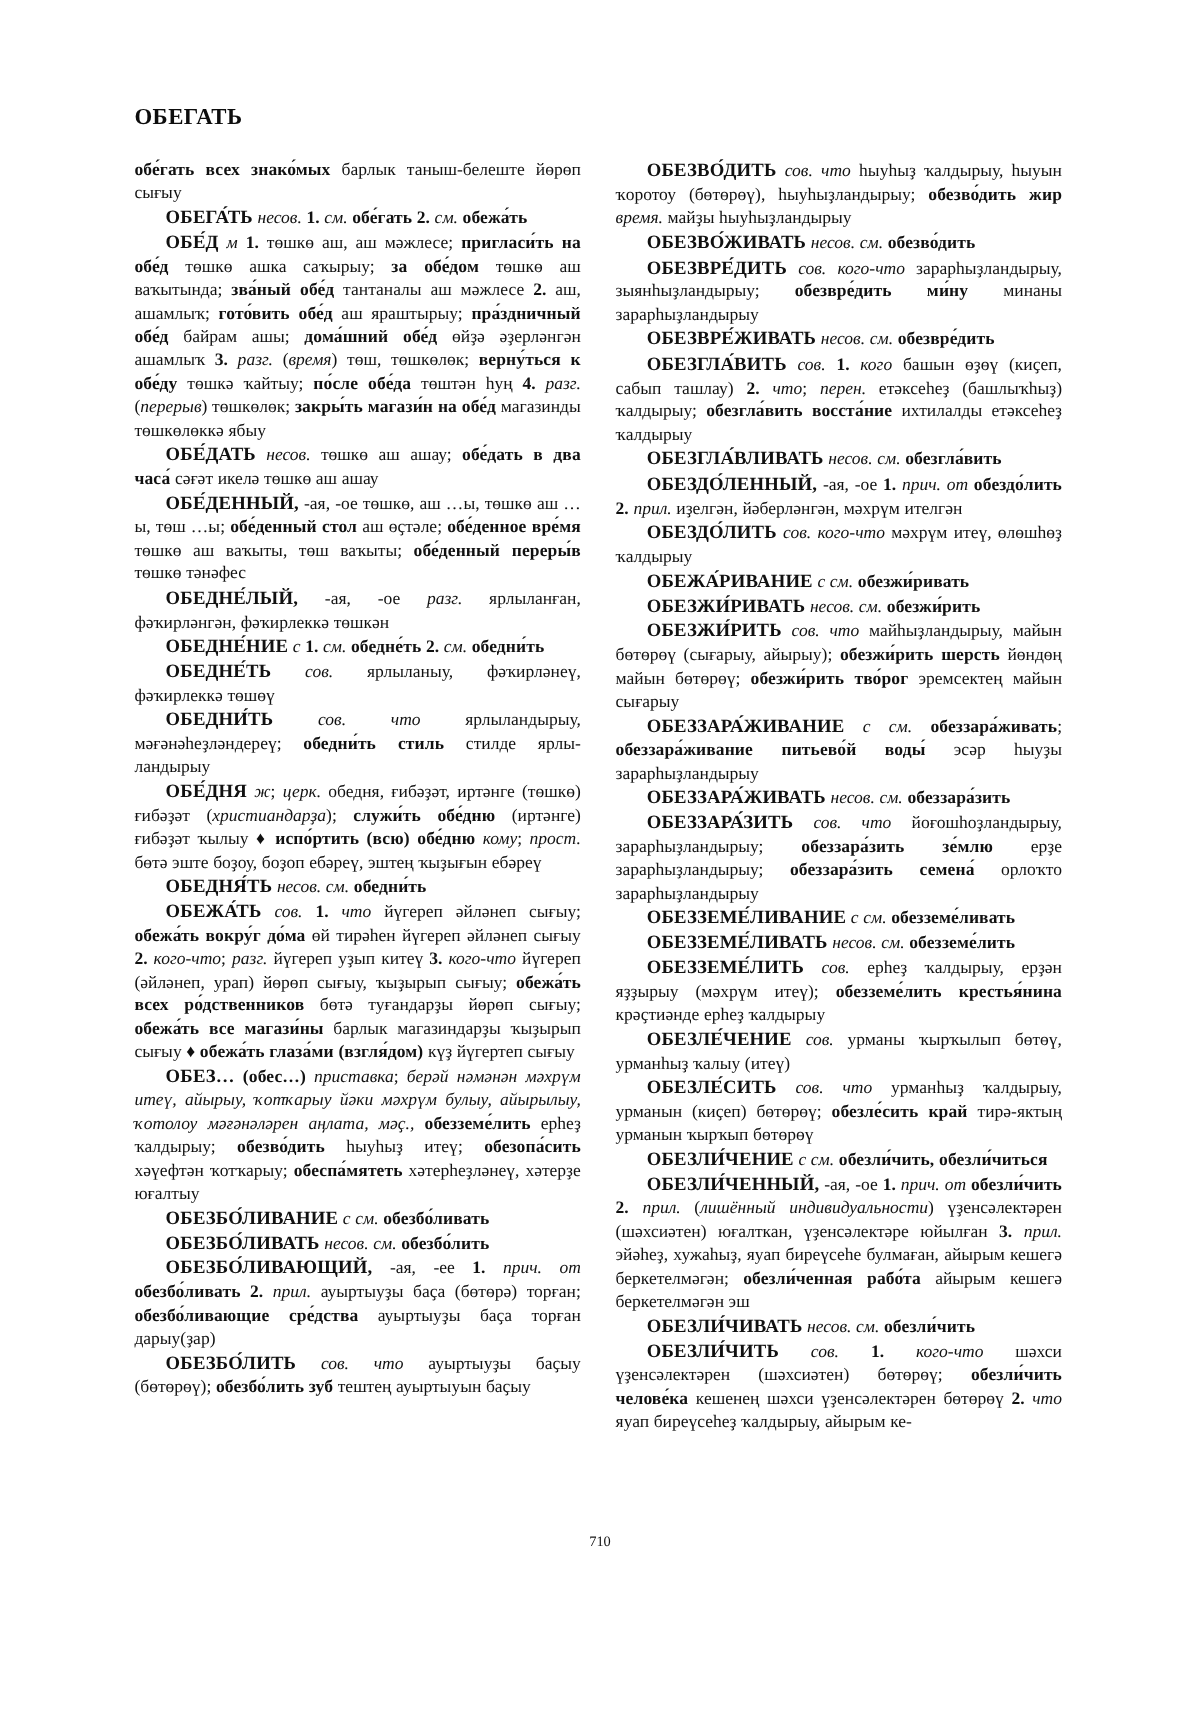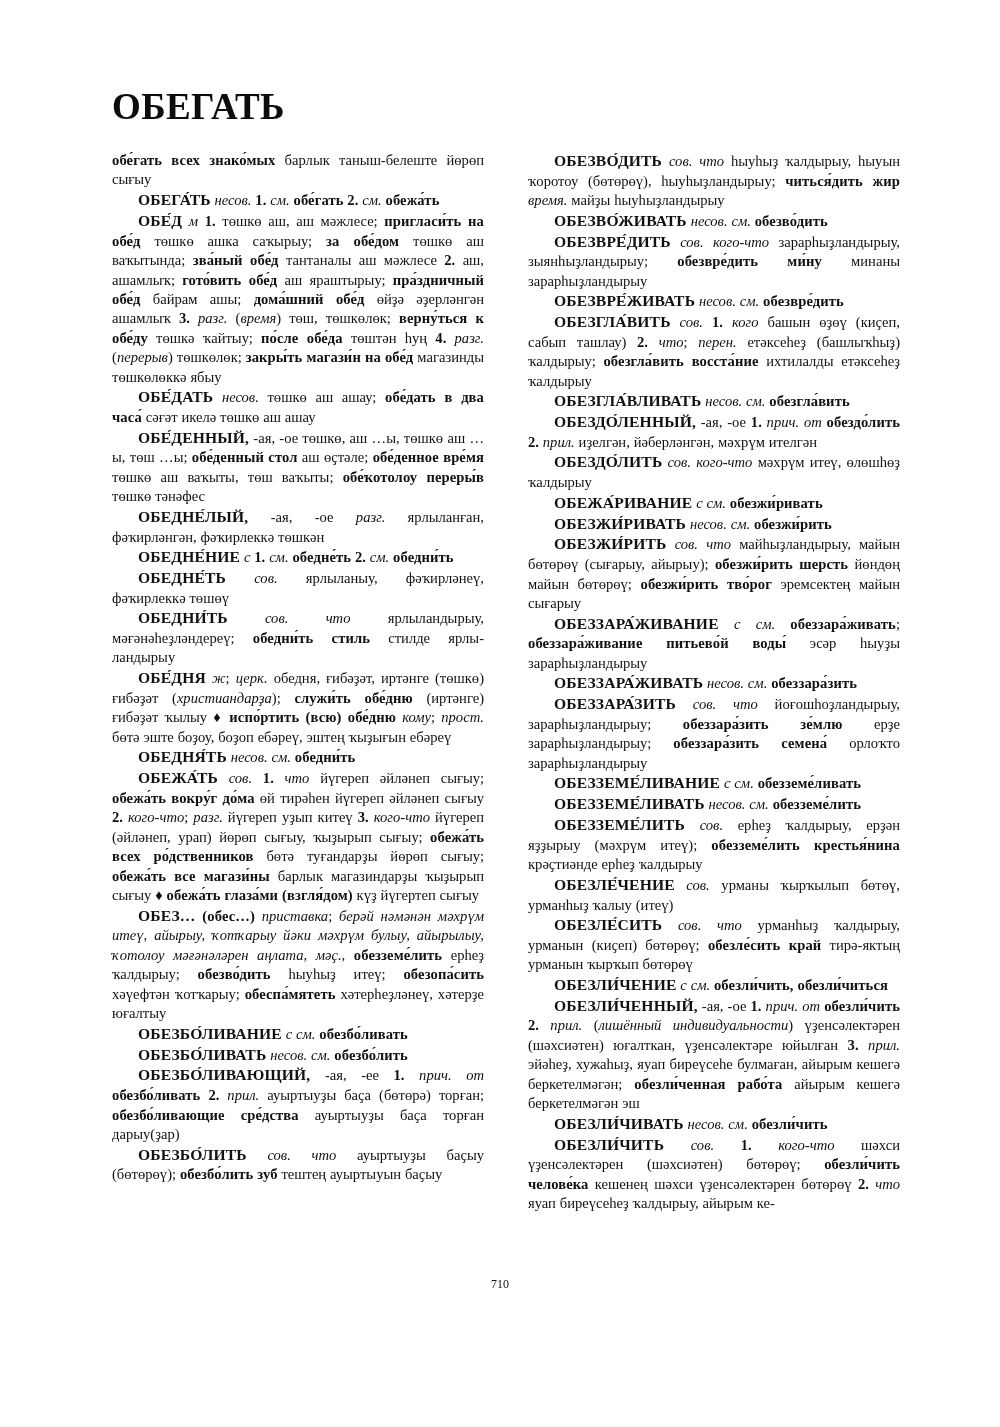--- a/index.html
+++ b/index.html
@@ -18,31 +18,31 @@
   .page {
     position: absolute;
     left: 0; top: 0;
     width: 1000px;
     height: 1427px;
     box-sizing: border-box;
     padding: 88px 70px 30px 112px;
   }
   .page-title {
     font-family: "Liberation Serif", "DejaVu Serif", serif;
-    font-size: 37px;
+    font-size: 19px;
     font-weight: bold;
     letter-spacing: 0.4px;
     margin: 0 0 26px 0;
     line-height: 1;
     color: #0d0d0d;
   }
   .columns {
     display: flex;
     flex-direction: row;
-    gap: 44px;
+    gap: 29px;
     align-items: flex-start;
   }
   .column {
     width: 372px;
     flex: 0 0 372px;
   }
   .entry {
     font-size: 14.6px;
     line-height: 1.335;
     text-align: justify;
@@ -91,36 +91,36 @@
 <div class="page">
 
   <h1 class="page-title">ОБЕГАТЬ</h1>
 
   <div class="columns">
     <div class="column" id="col-left">
         <p class="entry no-indent"><span class="hw">обе́гать всех знако́мых</span> барлык таныш-белеште йөрөп сығыу</p>
         <p class="entry"><span class="hw-caps">ОБЕГА́ТЬ</span> <span class="it">несов.</span> <span class="num">1.</span> <span class="it">см.</span> <span class="hw">обе́гать</span> <span class="num">2.</span> <span class="it">см.</span> <span class="hw">обежа́ть</span></p>
         <p class="entry"><span class="hw-caps">ОБЕ́Д</span> <span class="it">м</span> <span class="num">1.</span> төшкө аш, аш мәжлесе; <span class="hw">пригла­си́ть на обе́д</span> төшкө ашка саҡырыу; <span class="hw">за обе́дом</span> төшкө аш ваҡытында; <span class="hw">зва́ный обе́д</span> тантаналы аш мәжлесе <span class="num">2.</span> аш, ашамлыҡ; <span class="hw">гото́вить обе́д</span> аш яраштырыу; <span class="hw">пра́здничный обе́д</span> байрам ашы; <span class="hw">до­ма́шний обе́д</span> өйҙә әҙерләнгән ашамлыҡ <span class="num">3.</span> <span class="it">разг.</span> (<span class="it">время</span>) төш, төшкөлөк; <span class="hw">верну́ться к обе́ду</span> төшкә ҡайтыу; <span class="hw">по́сле обе́да</span> төштән һуң <span class="num">4.</span> <span class="it">разг.</span> (<span class="it">перерыв</span>) төшкөлөк; <span class="hw">закры́ть магази́н на обе́д</span> магазинды төшкөлөккә ябыу</p>
         <p class="entry"><span class="hw-caps">ОБЕ́ДАТЬ</span> <span class="it">несов.</span> төшкө аш ашау; <span class="hw">обе́дать в два часа́</span> сәғәт икелә төшкө аш ашау</p>
-        <p class="entry"><span class="hw-caps">ОБЕ́ДЕННЫЙ,</span> -ая, -ое төшкө, аш …ы, төшкө аш …ы, төш …ы; <span class="hw">обе́денный стол</span> аш өҫтәле; <span class="hw">обе́денное вре́мя</span> төшкө аш ваҡыты, төш ваҡыты; <span class="hw">обе́ҡотолоу переры́в</span> төшкө тәнәфес</p>
+        <p class="entry"><span class="hw-caps">ОБЕ́ДЕННЫЙ,</span> -ая, -ое төшкө, аш …ы, төшкө аш …ы, төш …ы; <span class="hw">обе́денный стол</span> аш өҫтәле; <span class="hw">обе́денное вре́мя</span> төшкө аш ваҡыты, төш ваҡыты; <span class="hw">обе́денный переры́в</span> төшкө тәнәфес</p>
         <p class="entry"><span class="hw-caps">ОБЕДНЕ́ЛЫЙ,</span> -ая, -ое <span class="it">разг.</span> ярлыланған, фәҡирләнгән, фәҡирлеккә төшкән</p>
         <p class="entry"><span class="hw-caps">ОБЕДНЕ́НИЕ</span> <span class="it">с</span> <span class="num">1.</span> <span class="it">см.</span> <span class="hw">обедне́ть</span> <span class="num">2.</span> <span class="it">см.</span> <span class="hw">обедни́ть</span></p>
         <p class="entry"><span class="hw-caps">ОБЕДНЕ́ТЬ</span> <span class="it">сов.</span> ярлыланыу, фәҡирләнеү, фәҡирлеккә төшөү</p>
         <p class="entry"><span class="hw-caps">ОБЕДНИ́ТЬ</span> <span class="it">сов.</span> <span class="it">что</span> ярлыландырыу, мәғәнәһеҙләндереү; <span class="hw">обедни́ть стиль</span> стилде ярлы­ландырыу</p>
         <p class="entry"><span class="hw-caps">ОБЕ́ДНЯ</span> <span class="it">ж</span>; <span class="it">церк.</span> обедня, ғибәҙәт, иртәнге (төшкө) ғибәҙәт (<span class="it">христиандарҙа</span>); <span class="hw">служи́ть обе́дню</span> (иртәнге) ғибәҙәт ҡылыу <span class="dia">♦</span> <span class="hw">испо́ртить (всю) обе́дню</span> <span class="it">кому</span>; <span class="it">прост.</span> бөтә эште боҙоу, боҙоп ебәреү, эштең ҡыҙығын ебәреү</p>
         <p class="entry"><span class="hw-caps">ОБЕДНЯ́ТЬ</span> <span class="it">несов. см.</span> <span class="hw">обедни́ть</span></p>
         <p class="entry"><span class="hw-caps">ОБЕЖА́ТЬ</span> <span class="it">сов.</span> <span class="num">1.</span> <span class="it">что</span> йүгереп әйләнеп сы­ғыу; <span class="hw">обежа́ть вокру́г до́ма</span> өй тирәһен йүгереп әйләнеп сығыу <span class="num">2.</span> <span class="it">кого-что</span>; <span class="it">разг.</span> йүгереп уҙып китеү <span class="num">3.</span> <span class="it">кого-что</span> йүгереп (әйләнеп, урап) йөрөп сығыу, ҡыҙырып сығыу; <span class="hw">обежа́ть всех ро́дст­венников</span> бөтә туғандарҙы йөрөп сығыу; <span class="hw">обежа́ть все магази́ны</span> барлык магазиндарҙы ҡыҙырып сығыу <span class="dia">♦</span> <span class="hw">обежа́ть глаза́ми (взгля́дом)</span> күҙ йүгер­теп сығыу</p>
         <p class="entry"><span class="hw-caps">ОБЕЗ…</span> <span class="hw">(обес…)</span> <span class="it">приставка</span>; <span class="it">берәй нәмәнән мәхрүм итеү, айырыу, ҡотҡарыу йәки мәхрүм булыу, айырылыу, ҡотолоу мәғәнәләрен аңлата, мәҫ.,</span> <span class="hw">обезземе́лить</span> ерһеҙ ҡалдырыу; <span class="hw">обезво́дить</span> һыуһыҙ итеү; <span class="hw">обезопа́сить</span> хәүефтән ҡотҡарыу; <span class="hw">обеспа́мятеть</span> хәтерһеҙләнеү, хәтерҙе юғалтыу</p>
         <p class="entry"><span class="hw-caps">ОБЕЗБО́ЛИВАНИЕ</span> <span class="it">с см.</span> <span class="hw">обезбо́ливать</span></p>
         <p class="entry"><span class="hw-caps">ОБЕЗБО́ЛИВАТЬ</span> <span class="it">несов. см.</span> <span class="hw">обезбо́лить</span></p>
         <p class="entry"><span class="hw-caps">ОБЕЗБО́ЛИВАЮЩИЙ,</span> -ая, -ее <span class="num">1.</span> <span class="it">прич. от</span> <span class="hw">обезбо́ливать</span> <span class="num">2.</span> <span class="it">прил.</span> ауыртыуҙы баҫа (бөтөрә) торған; <span class="hw">обезбо́ливающие сре́дства</span> ауыртыуҙы баҫа торған дарыу(ҙар)</p>
         <p class="entry"><span class="hw-caps">ОБЕЗБО́ЛИТЬ</span> <span class="it">сов.</span> <span class="it">что</span> ауыртыуҙы баҫыу (бөтөрөү); <span class="hw">обезбо́лить зуб</span> тештең ауыртыуын баҫыу</p>
       </div>
     <div class="column" id="col-right">
-        <p class="entry"><span class="hw-caps">ОБЕЗВО́ДИТЬ</span> <span class="it">сов.</span> <span class="it">что</span> һыуһыҙ ҡалдырыу, һыуын ҡоротоу (бөтөрөү), һыуһыҙландырыу; <span class="hw">читься́дить жир</span> <span class="it">время.</span> майҙы һыуһыҙландырыу</p>
+        <p class="entry"><span class="hw-caps">ОБЕЗВО́ДИТЬ</span> <span class="it">сов.</span> <span class="it">что</span> һыуһыҙ ҡалдырыу, һыуын ҡоротоу (бөтөрөү), һыуһыҙландырыу; <span class="hw">обезво́дить жир</span> <span class="it">время.</span> майҙы һыуһыҙландырыу</p>
         <p class="entry"><span class="hw-caps">ОБЕЗВО́ЖИВАТЬ</span> <span class="it">несов. см.</span> <span class="hw">обезво́дить</span></p>
         <p class="entry"><span class="hw-caps">ОБЕЗВРЕ́ДИТЬ</span> <span class="it">сов.</span> <span class="it">кого-что</span> зарарһыҙлан­дырыу, зыянһыҙландырыу; <span class="hw">обезвре́дить ми́ну</span> минаны зарарһыҙландырыу</p>
         <p class="entry"><span class="hw-caps">ОБЕЗВРЕ́ЖИВАТЬ</span> <span class="it">несов. см.</span> <span class="hw">обезвре́дить</span></p>
         <p class="entry"><span class="hw-caps">ОБЕЗГЛА́ВИТЬ</span> <span class="it">сов.</span> <span class="num">1.</span> <span class="it">кого</span> башын өҙөү (киҫеп, сабып ташлау) <span class="num">2.</span> <span class="it">что</span>; <span class="it">перен.</span> етәксеһеҙ (башлыҡһыҙ) ҡалдырыу; <span class="hw">обезгла́вить восста́ние</span> ихтилалды етәксеһеҙ ҡалдырыу</p>
         <p class="entry"><span class="hw-caps">ОБЕЗГЛА́ВЛИВАТЬ</span> <span class="it">несов. см.</span> <span class="hw">обезгла́вить</span></p>
         <p class="entry"><span class="hw-caps">ОБЕЗДО́ЛЕННЫЙ,</span> -ая, -ое <span class="num">1.</span> <span class="it">прич. от</span> <span class="hw">обездо́лить</span> <span class="num">2.</span> <span class="it">прил.</span> иҙелгән, йәберләнгән, мәхрүм ителгән</p>
         <p class="entry"><span class="hw-caps">ОБЕЗДО́ЛИТЬ</span> <span class="it">сов.</span> <span class="it">кого-что</span> мәхрүм итеү, өлөшһөҙ ҡалдырыу</p>
         <p class="entry"><span class="hw-caps">ОБЕЖА́РИВАНИЕ</span> <span class="it">с см.</span> <span class="hw">обезжи́ривать</span></p>
         <p class="entry"><span class="hw-caps">ОБЕЗЖИ́РИВАТЬ</span> <span class="it">несов. см.</span> <span class="hw">обезжи́рить</span></p>
         <p class="entry"><span class="hw-caps">ОБЕЗЖИ́РИТЬ</span> <span class="it">сов.</span> <span class="it">что</span> майһыҙландырыу, майын бөтөрөү (сығарыу, айырыу); <span class="hw">обезжи́рить шерсть</span> йөндөң майын бөтөрөү; <span class="hw">обезжи́рить тво́рог</span> эремсектең майын сығарыу</p>

